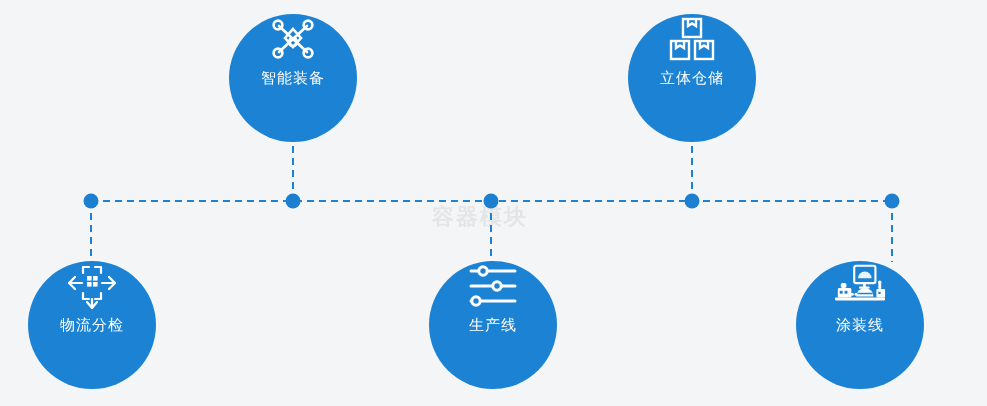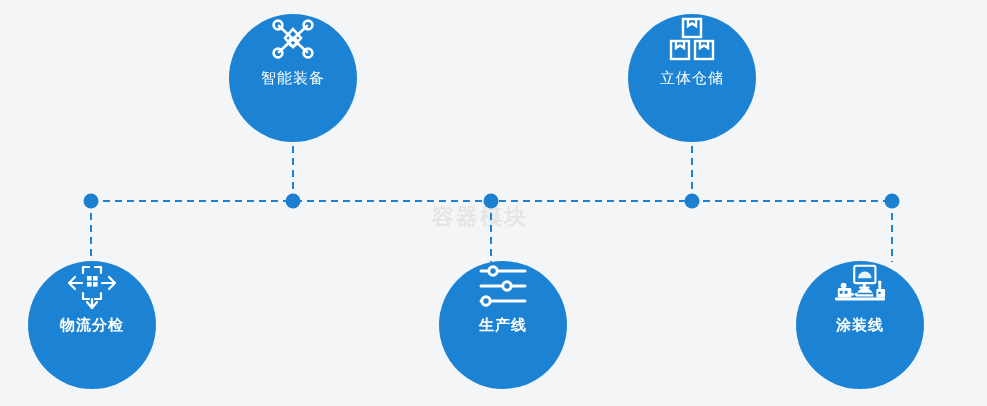--- a/index.html
+++ b/index.html
@@ -65,21 +65,21 @@
   .node .icon-wrap svg { display: block; }
   .node-label {
     color: #ffffff;
     font-size: 15px;
     letter-spacing: 1px;
     line-height: 1;
     white-space: nowrap;
   }
   
   .n-top    { top: 14px; }
-  .n-bottom { top: 261px; font-weight: bold; }
+  .n-bottom { top: 261px; }
 </style>
 </head>
 <body>
 
 <div id="stage">
 
   <div class="watermark">容器模块</div>
 
   <svg class="connectors" viewBox="0 0 987 406" width="987" height="406">
 
@@ -163,21 +163,21 @@
           <rect x="22" y="15" width="4.6" height="4.6"></rect>
           <rect x="28" y="15" width="4.6" height="4.6"></rect>
           <rect x="22" y="21" width="4.6" height="4.6"></rect>
           <rect x="28" y="21" width="4.6" height="4.6"></rect>
         </g>
       </svg>
     </div>
     <div class="node-label">物流分检</div>
   </div>
 
-  <div class="node n-bottom" style="left:439px;">
+  <div class="node n-bottom" style="left:429px;">
     <div class="icon-wrap">
       <svg width="52" height="46" viewBox="0 0 52 46">
         <g stroke="#ffffff" stroke-width="3" stroke-linecap="round">
           <line x1="4" y1="8" x2="48" y2="8"></line>
           <line x1="4" y1="23" x2="48" y2="23"></line>
           <line x1="4" y1="38" x2="48" y2="38"></line>
         </g>
         <g fill="#1c83d4" stroke="#ffffff" stroke-width="3">
           <circle cx="16" cy="8" r="4.2"></circle>
           <circle cx="30" cy="23" r="4.2"></circle>

